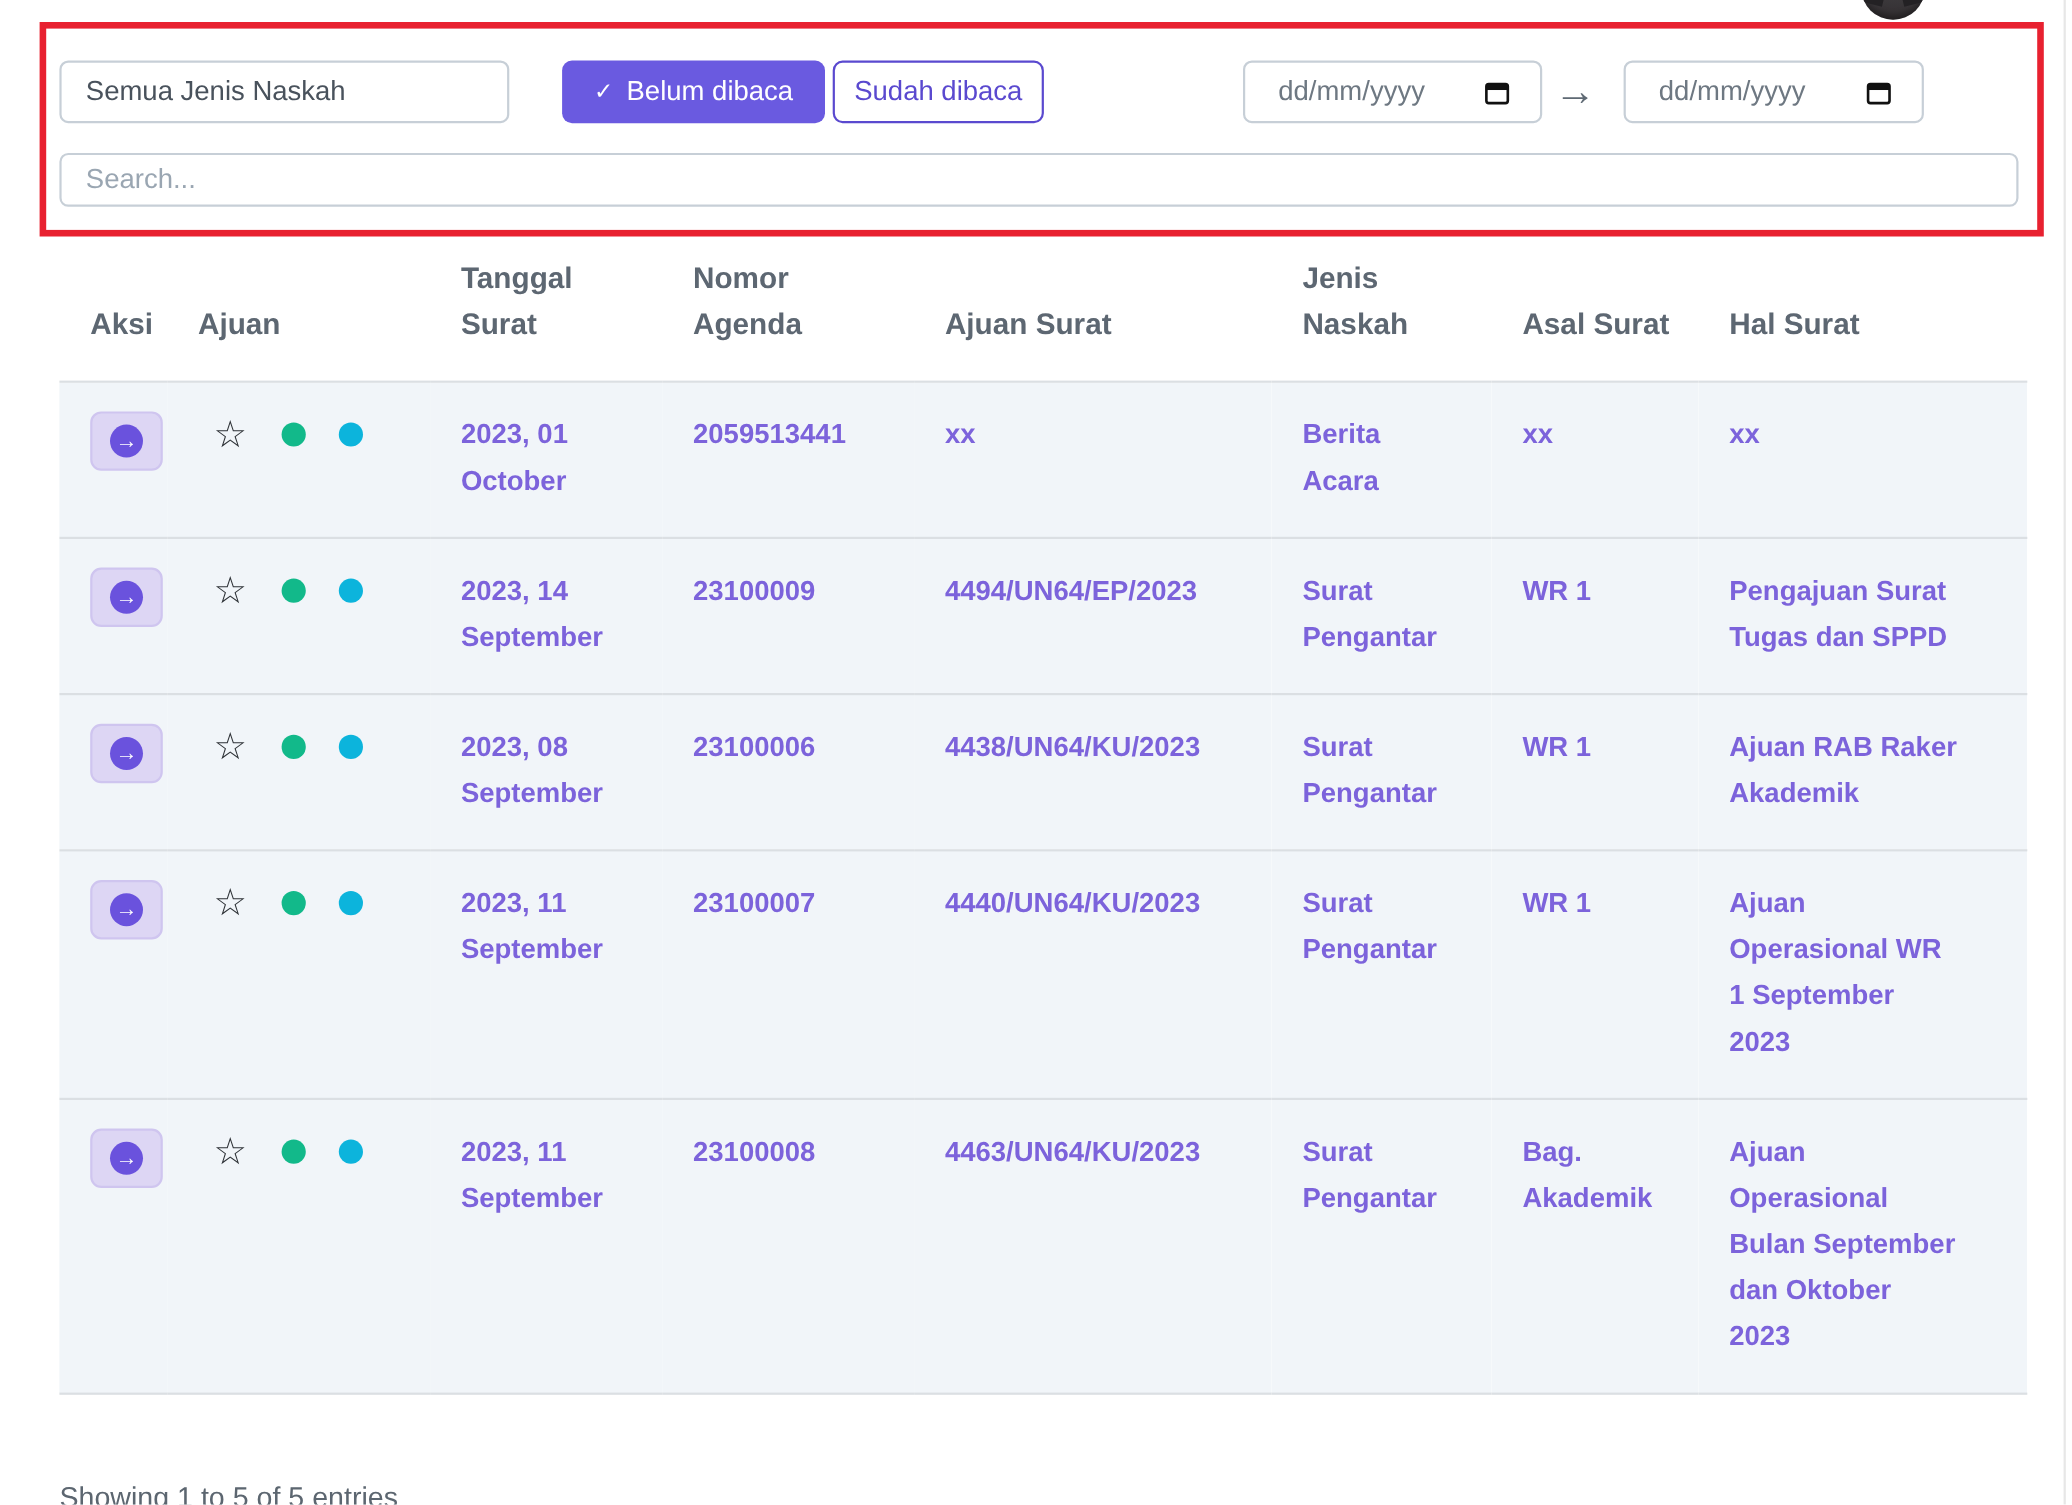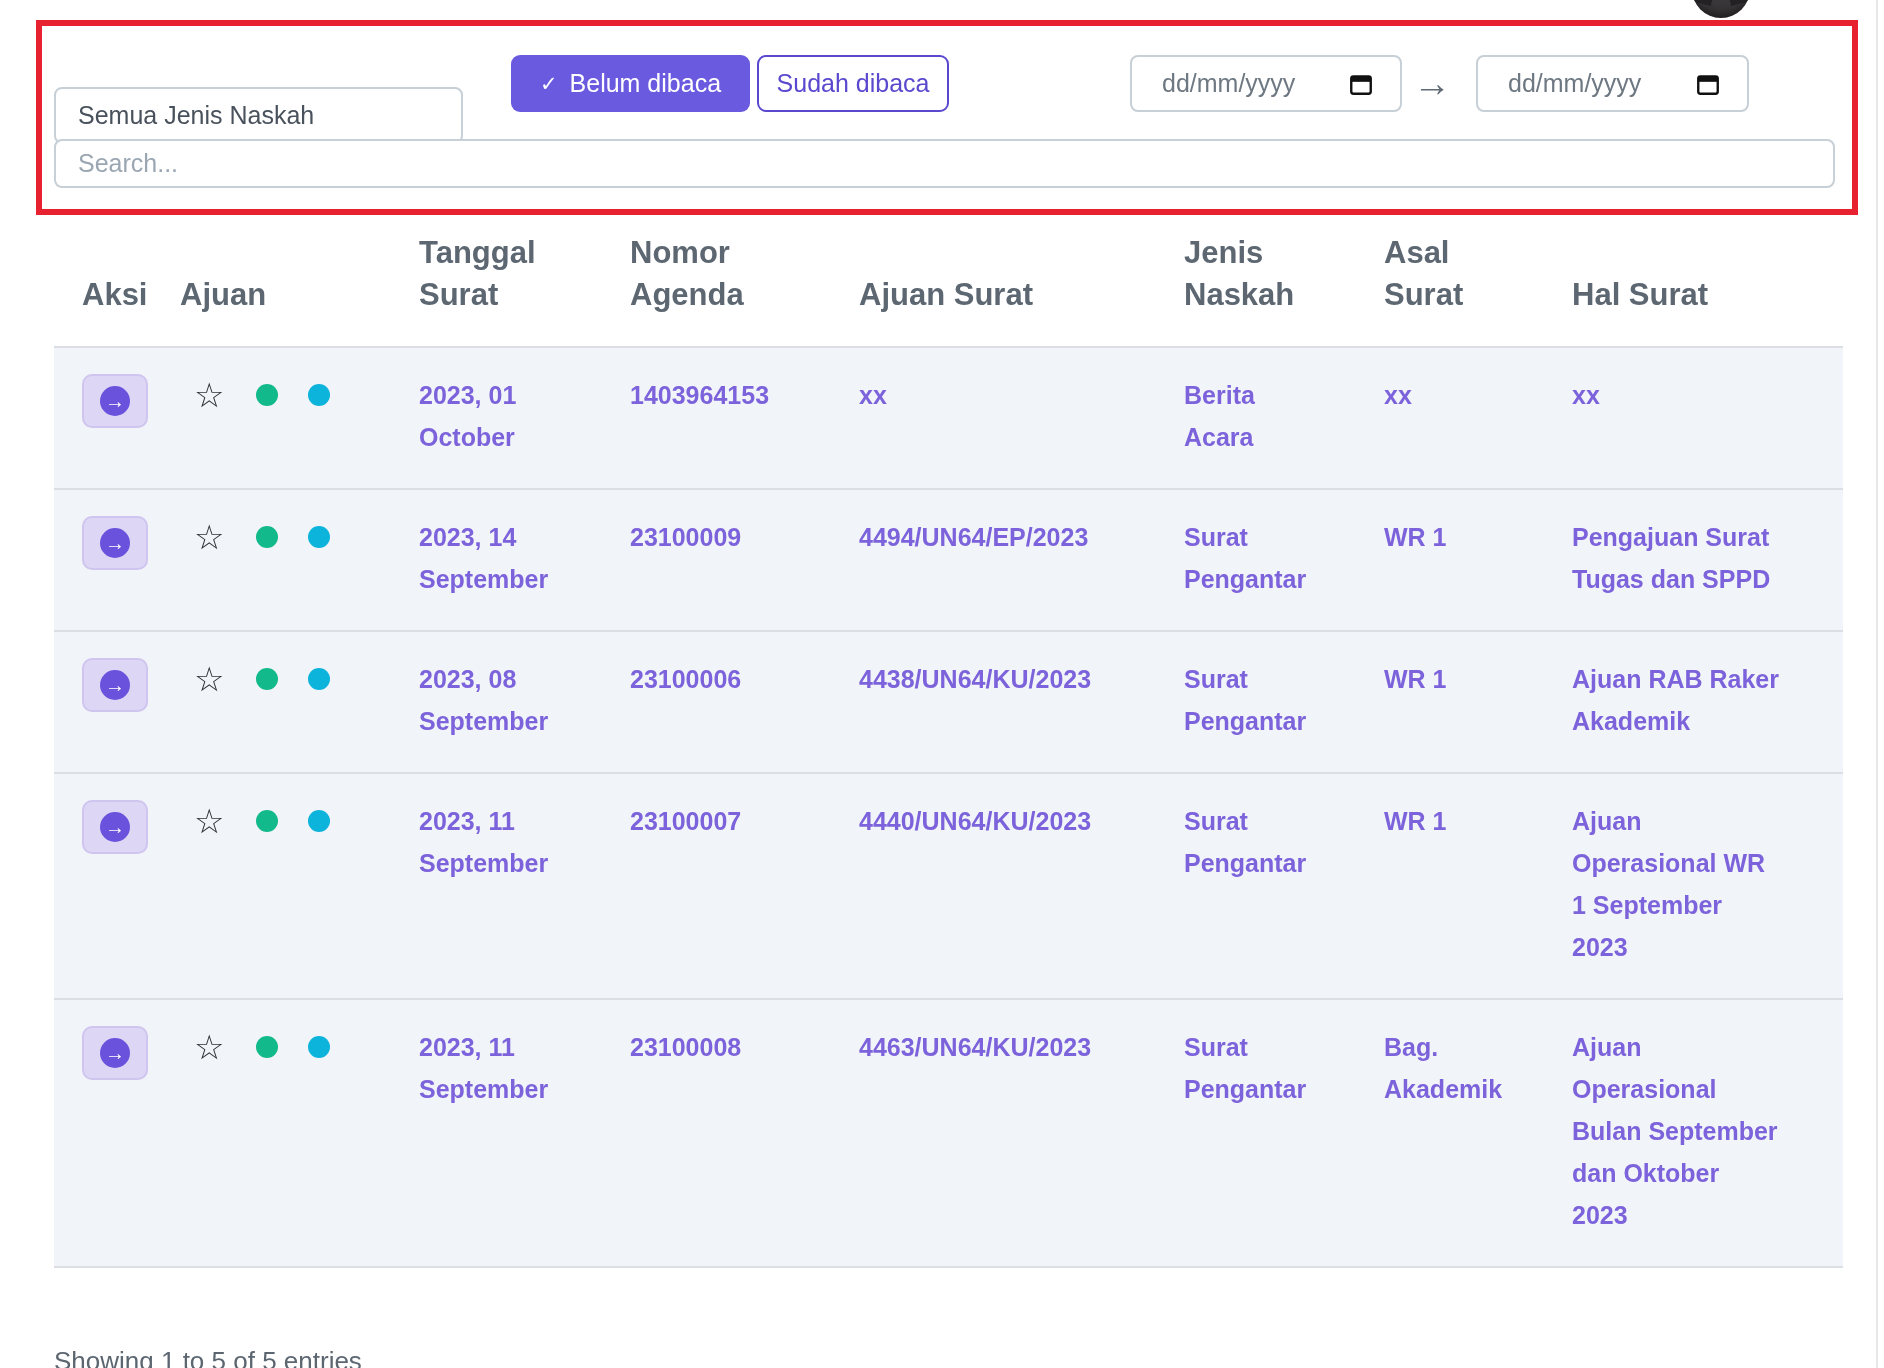--- a/index.html
+++ b/index.html
@@ -32,21 +32,21 @@
     position:absolute; left:36px; top:20px; width:1822px; height:195px;
     border:6px solid #e82130; pointer-events:none; z-index:50;
   }
 
   
   .fld {
     position:absolute; height:57px; border:2px solid #c7cfd7; border-radius:8px;
     background:#fff; display:flex; align-items:center;
     font-size:25px; color:#49525c;
   }
-  .jenis-select { left:54px; top:55px; width:409px; padding-left:22px;margin-top:32px; }
+  .jenis-select { left:54px; top:55px; width:409px; padding-left:22px; }
   .btn {
     position:absolute; top:55px; height:57px; border-radius:9px;
     display:flex; align-items:center; justify-content:center;
     font-size:25px; cursor:pointer; border:0;
     font-family:"Liberation Sans","DejaVu Sans",sans-serif;
   }
   .btn-unread { left:511px; width:239px; background:#6a5ae0; color:#fff; gap:12px; }
   .btn-unread .check { font-size:21px; line-height:1; }
   .btn-read { left:757px; width:192px; background:#fff; color:#5a49cf; border:2px solid #5a49cf; }
   .date-field { justify-content:space-between; padding:0 26px 0 30px; color:#6e7882;margin-left:11px; }
@@ -66,21 +66,21 @@
   }
   .search-input::placeholder { color:#9aa6b2; }
 
   
   table.naskah {
     position:absolute; left:54px; top:215px; width:1789px;
     border-collapse:collapse; table-layout:fixed;
   }
   .naskah th {
     height:132px; vertical-align:bottom; text-align:left;
-    padding:0 14px 30px 28px; font-size:31px; font-weight:600;
+    padding:0 14px 30px 28px; font-size:27px; font-weight:600;
     color:#5d6772; line-height:42px; white-space:pre-line;
   }
   .naskah td {
     background:#f1f5f9; border-top:2px solid #dbdfe3;
     vertical-align:top; padding:26px 14px 30px 28px;
     font-size:25px; font-weight:bold; color:#7c63db;
     line-height:42px; white-space:pre-line; overflow:hidden;
   }
   .naskah tbody tr:last-child td { border-bottom:2px solid #dbdfe3; }
 
@@ -179,21 +179,21 @@
         <th>Hal Surat</th>
       </tr>
     </thead>
     <tbody>
 
       <tr>
         <td><button class="act-btn"><span class="act-ic">→</span></button></td>
         <td><div class="labels-wrap"><span class="star">☆</span><span class="dot dot-green"></span><span class="dot dot-cyan"></span></div></td>
         <td><span>2023, 01
 October</span></td>
-        <td><span>1403964153</span></td>
+        <td><span>2059513441</span></td>
         <td><span>xx</span></td>
         <td><span>Berita
 Acara</span></td>
         <td><span>xx</span></td>
         <td><span>xx</span></td>
       </tr>
 
       <tr>
         <td><button class="act-btn"><span class="act-ic">→</span></button></td>
         <td><div class="labels-wrap"><span class="star">☆</span><span class="dot dot-green"></span><span class="dot dot-cyan"></span></div></td>

